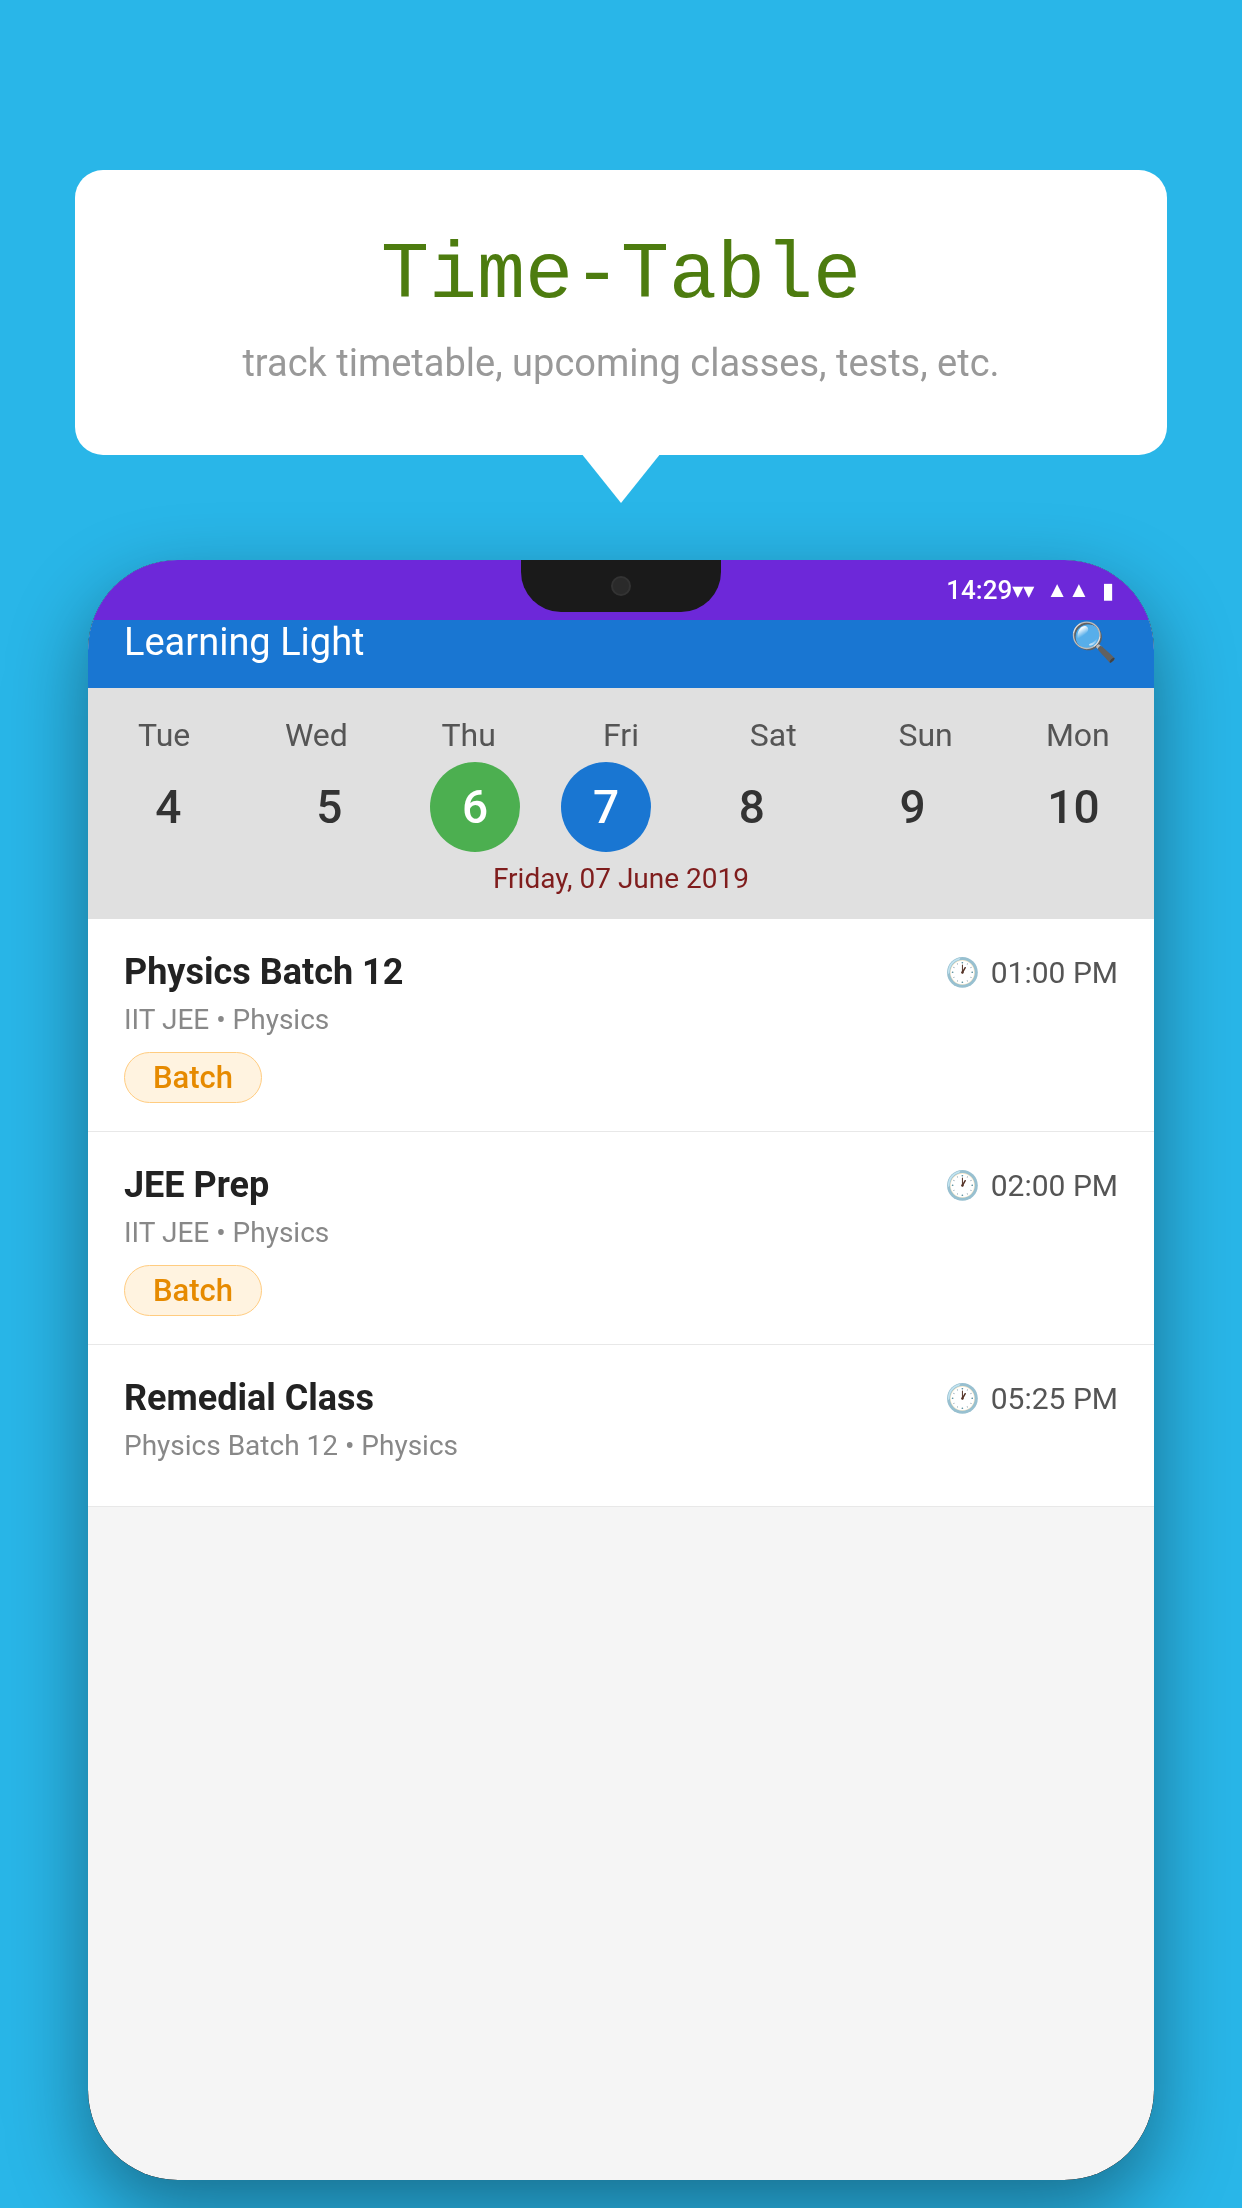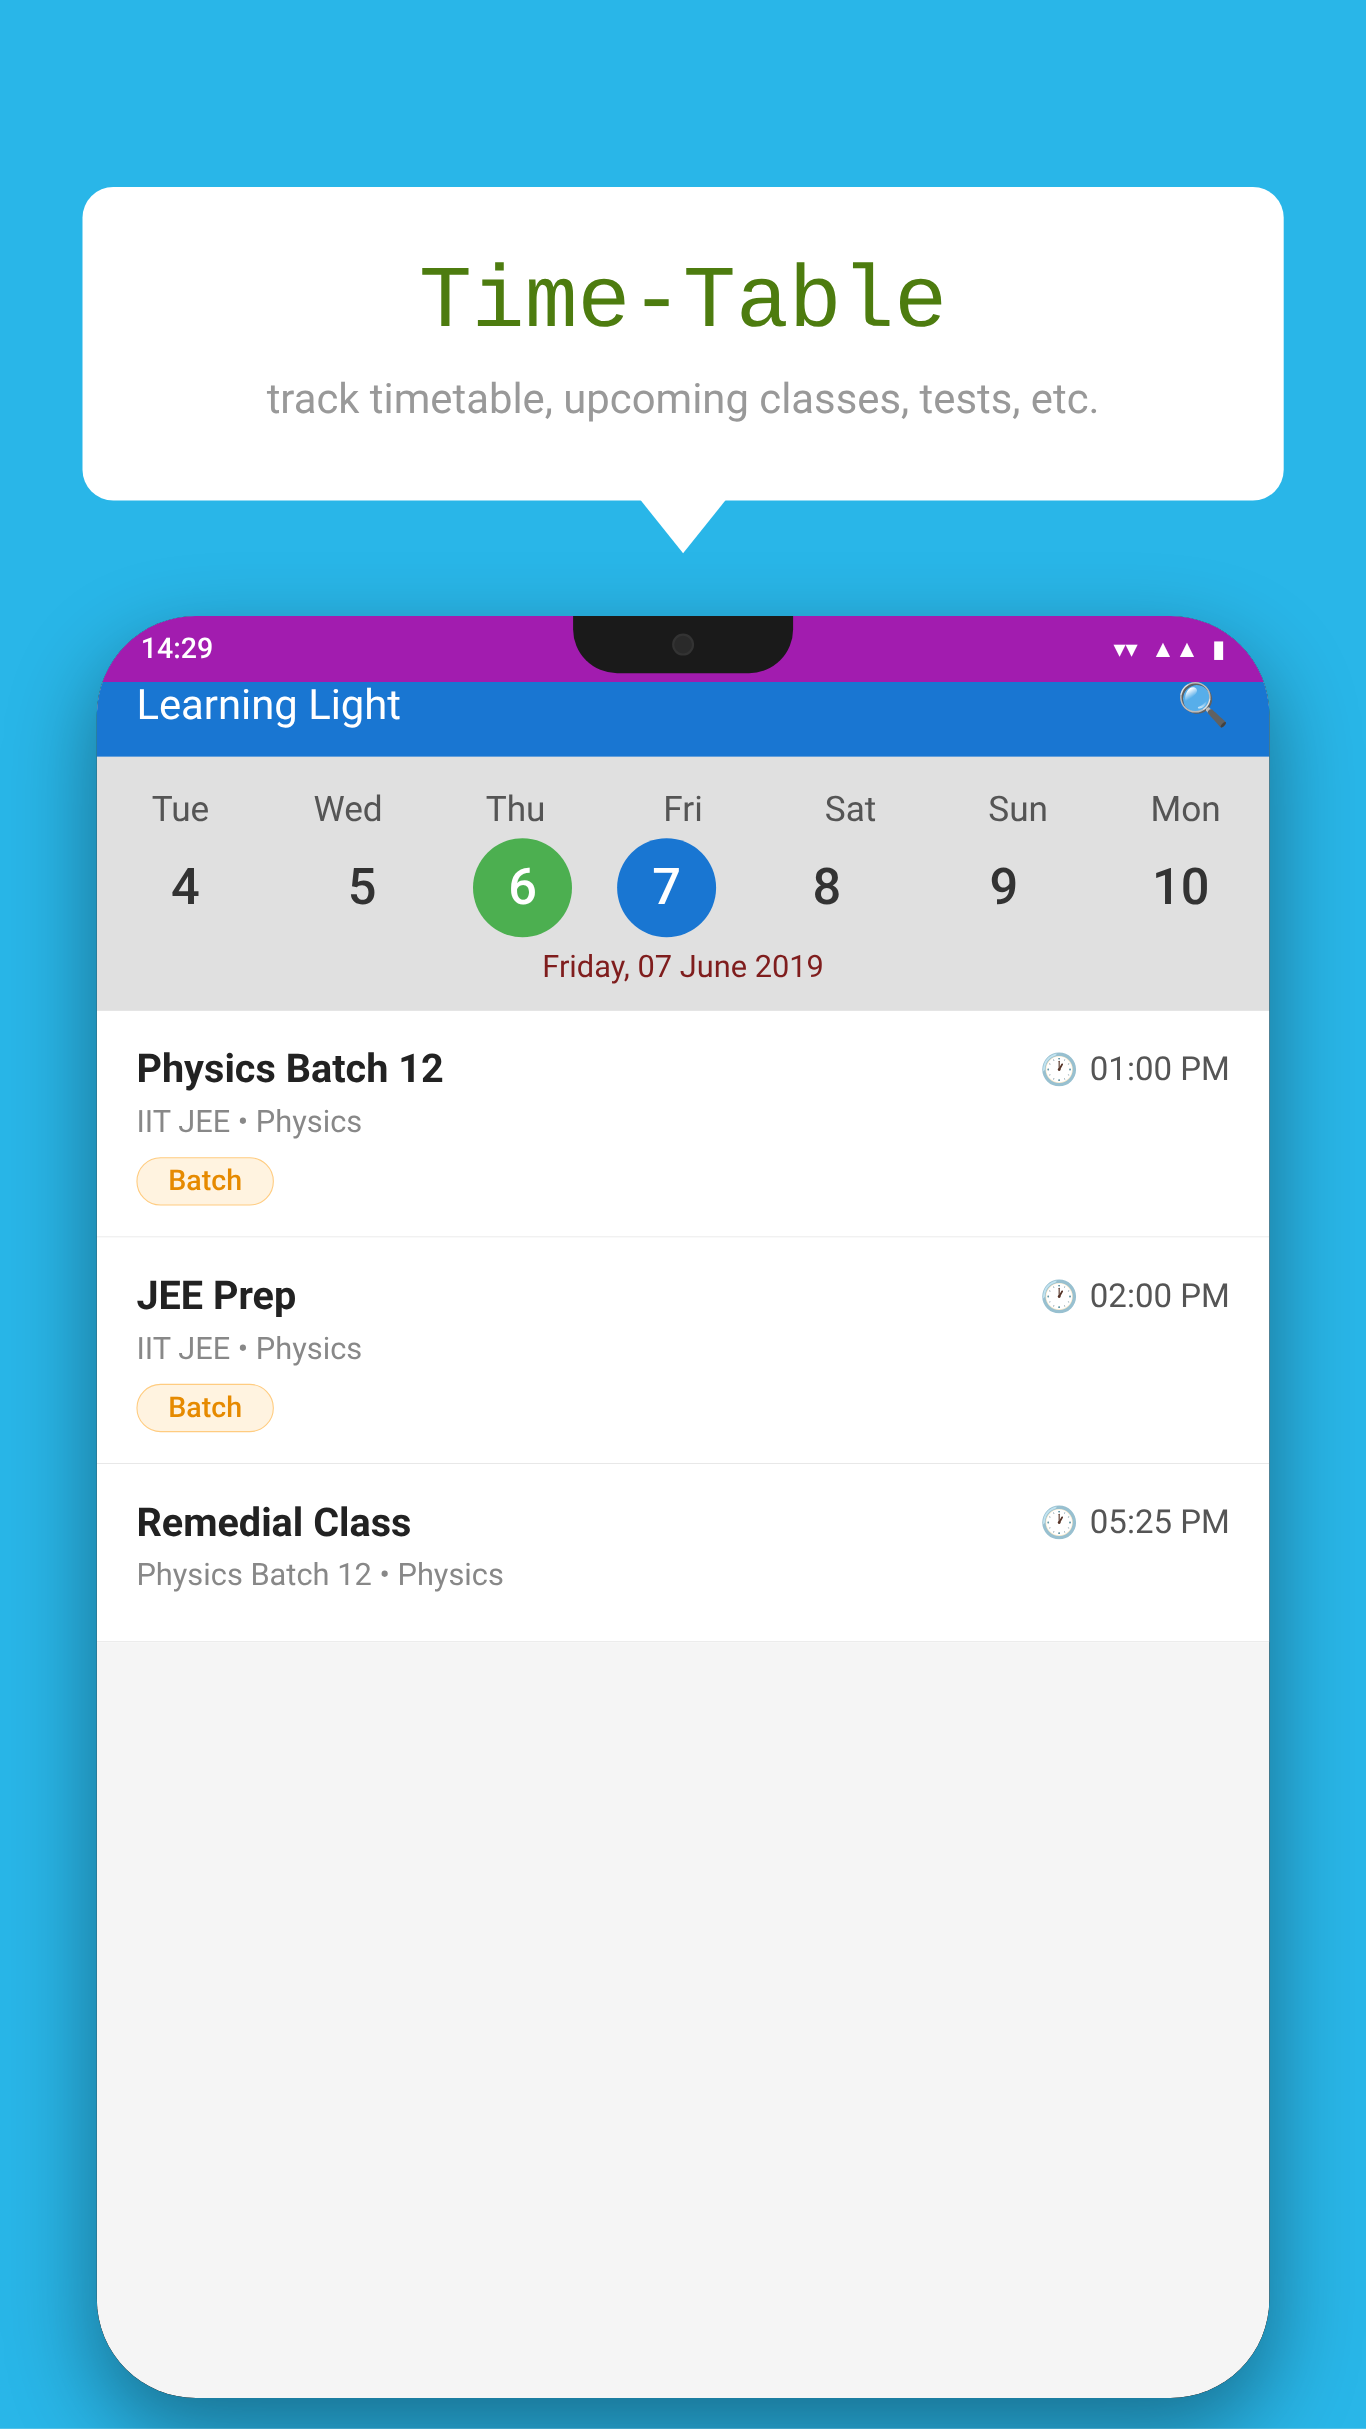--- a/index.html
+++ b/index.html
@@ -91,24 +91,24 @@
       border: 2px solid #333;
     }
 
     
     .status-bar {
       position: absolute;
       top: 0;
       left: 0;
       right: 0;
       height: 60px;
-      background: #a21caf;
-      display: flex;
-      align-items: center;
-      justify-content: space-between;
+      background: #6d28d9;
+      display: flex;
+      align-items: center;
+      justify-content: flex-end;
       padding: 4px 40px;
       z-index: 10;
     }
     .status-time {
       color: white;
       font-size: 26px;
       font-weight: 500;
     }
     .status-icons {
       display: flex;
@@ -257,21 +257,21 @@
       color: #888;
       margin-bottom: 16px;
     }
     .batch-tag {
       display: inline-block;
       background: #fff3e0;
       color: #e68a00;
       border: 1.5px solid #ffcc80;
       border-radius: 30px;
       padding: 6px 28px;
-      font-size: 26px;
+      font-size: 31px;
       font-weight: 500;
     }
   </style>
 </head>
 <body>
 
 <div class="speech-bubble">
   <div class="bubble-title">Time-Table</div>
   <div class="bubble-subtitle">track timetable, upcoming classes, tests, etc.</div>
 </div>

